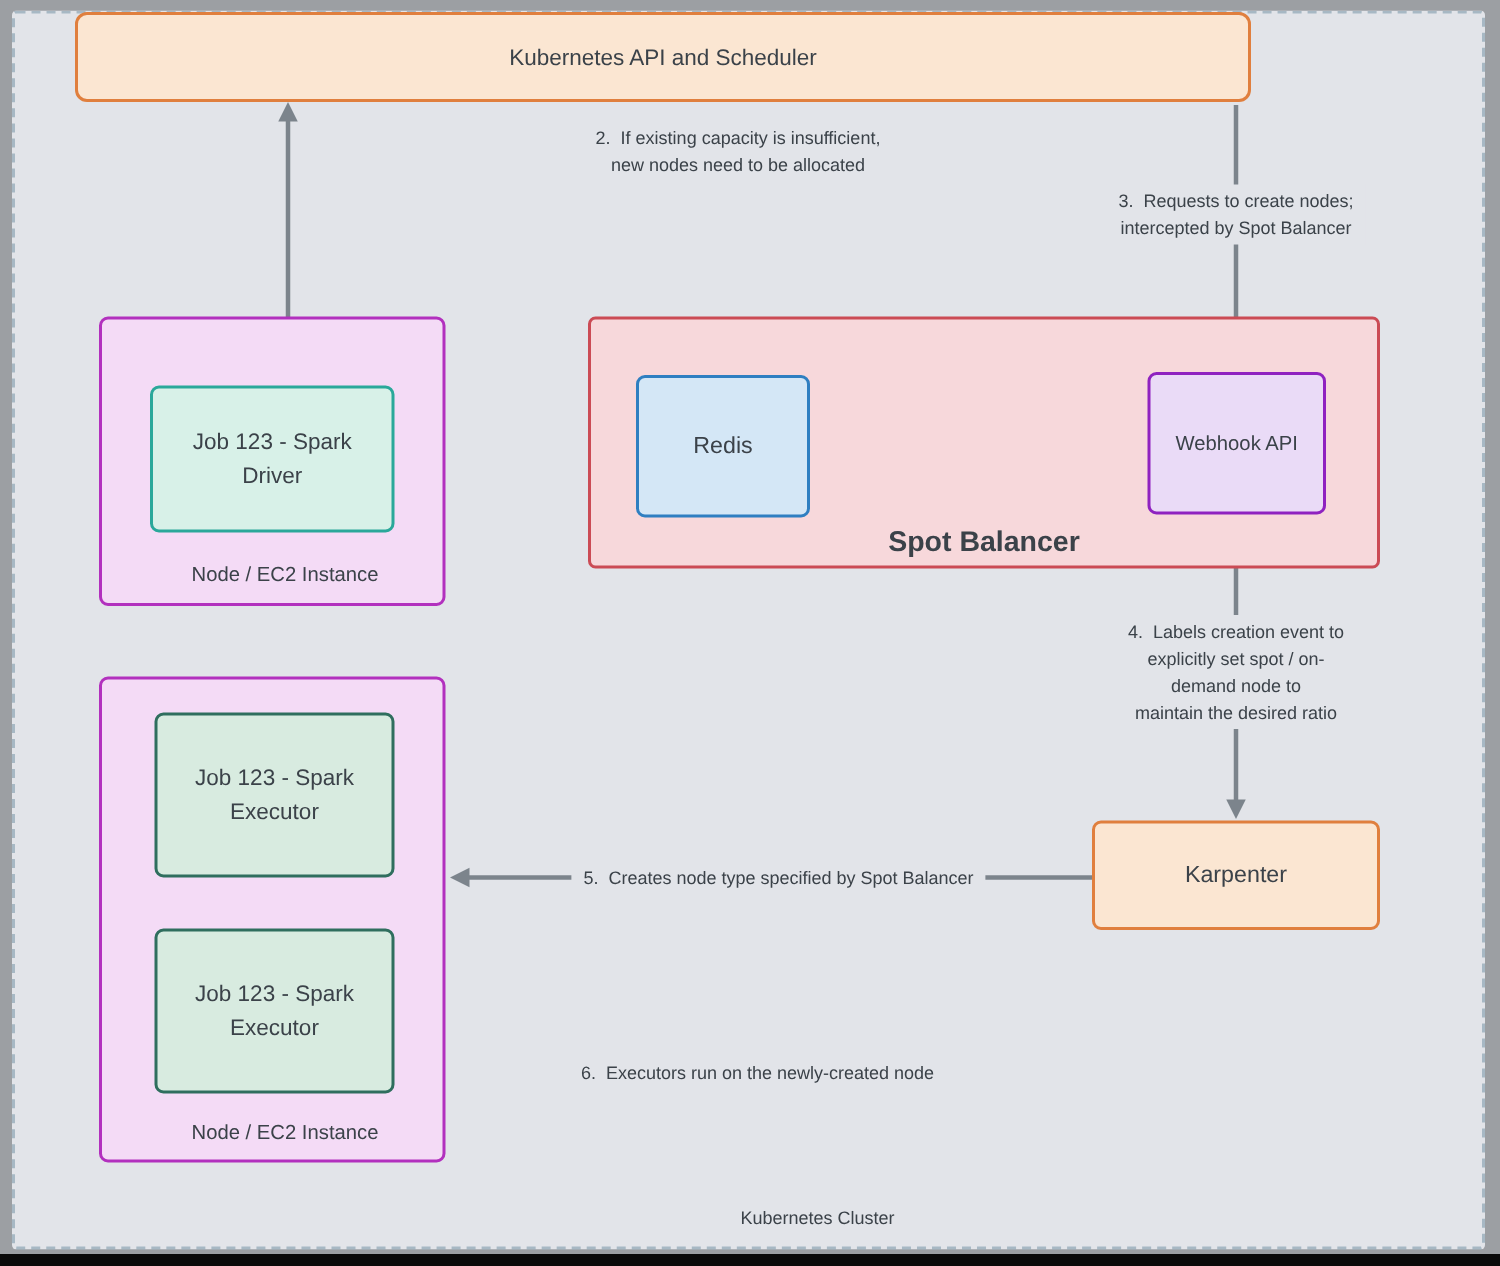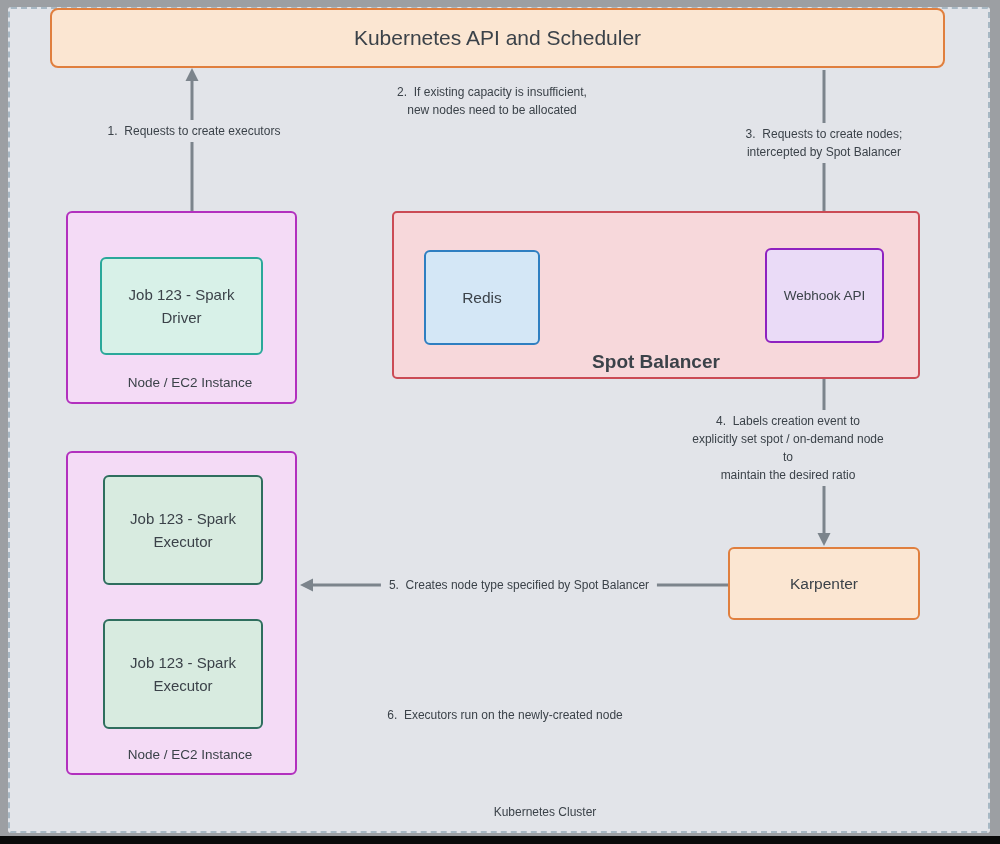--- a/index.html
+++ b/index.html
@@ -21,22 +21,22 @@
   #cluster{position:absolute;left:8px;top:7px;width:978px;height:822px;background:var(--cluster-bg);
            border:2px dashed var(--cluster-dash);border-radius:3px;z-index:0;}
   #arrows{position:absolute;left:0;top:0;width:1000px;height:844px;z-index:1;}
   #arrows line{stroke:var(--arrow);stroke-width:3;}
   #arrows polygon{fill:var(--arrow);}
   .box{position:absolute;display:flex;align-items:center;justify-content:center;text-align:center;
        z-index:2;box-sizing:border-box;white-space:pre-line;}
   .label{position:absolute;z-index:3;text-align:center;white-space:pre-wrap;line-height:1.5;
          transform:translateX(-50%);font-size:12px;}
   .masked{background:var(--cluster-bg);padding:2px 8px;}
-  #k8s-api{left:50px;top:8px;width:895px;height:60px;background:var(--orange-fill);
-           border:2px solid var(--orange-border);border-radius:8px;font-size:21px;}
+  #k8s-api{left:50px;top:8px;width:784px;height:60px;background:var(--orange-fill);
+           border:2px solid var(--orange-border);border-radius:8px;font-size:15px;}
   #spot-balancer{left:392px;top:211px;width:528px;height:168px;background:var(--red-fill);
            border:2px solid var(--red-border);border-radius:5px;z-index:2;position:absolute;box-sizing:border-box;}
   #redis{left:424px;top:250px;width:116px;height:95px;background:var(--blue-fill);
            border:2px solid var(--blue-border);border-radius:6px;font-size:15.5px;}
   #webhook{left:765px;top:248px;width:119px;height:95px;background:var(--purple-fill);
            border:2px solid var(--purple-border);border-radius:6px;font-size:13.5px;}
   #karpenter{left:728px;top:547px;width:192px;height:73px;background:var(--orange-fill);
            border:2px solid var(--orange-border);border-radius:6px;font-size:15.5px;}
   .node{position:absolute;background:var(--magenta-fill);border:2px solid var(--magenta-border);
         border-radius:6px;z-index:2;box-sizing:border-box;}
@@ -97,26 +97,25 @@
 Executor</div>
   <div class="label node-label" style="left:182px;top:745px;">Node / EC2 Instance</div>
 
   <div id="spot-balancer"></div>
   <div class="box" id="webhook">Webhook API</div>
   <div class="box" id="redis">Redis</div>
   <div class="label" id="sb-title" style="left:656px;top:348px;">Spot Balancer</div>
 
   <div class="box" id="karpenter">Karpenter</div>
 
-  <div class="label masked" style="left:194px;top:120px;">1.  Requests to create executors</div>
   <div class="label" style="left:492px;top:83px;">2.  If existing capacity is insufficient,
 new nodes need to be allocated</div>
   <div class="label masked" style="left:824px;top:123px;">3.  Requests to create nodes;
 intercepted by Spot Balancer</div>
-  <div class="label masked" style="left:788px;top:410px;text-align:center;">4.  Labels creation event to
+  <div class="label masked" style="left:824px;top:410px;text-align:center;">4.  Labels creation event to
 explicitly set spot / on-demand node to
 maintain the desired ratio</div>
   <div class="label masked" style="left:519px;top:574px;">5.  Creates node type specified by Spot Balancer</div>
   <div class="label" style="left:505px;top:706px;">6.  Executors run on the newly-created node</div>
 
   <div class="label" style="left:500px;top:803px;margin-left:45px;">Kubernetes Cluster</div>
 
   <div id="bottom-bar"></div>
 </div>
 

